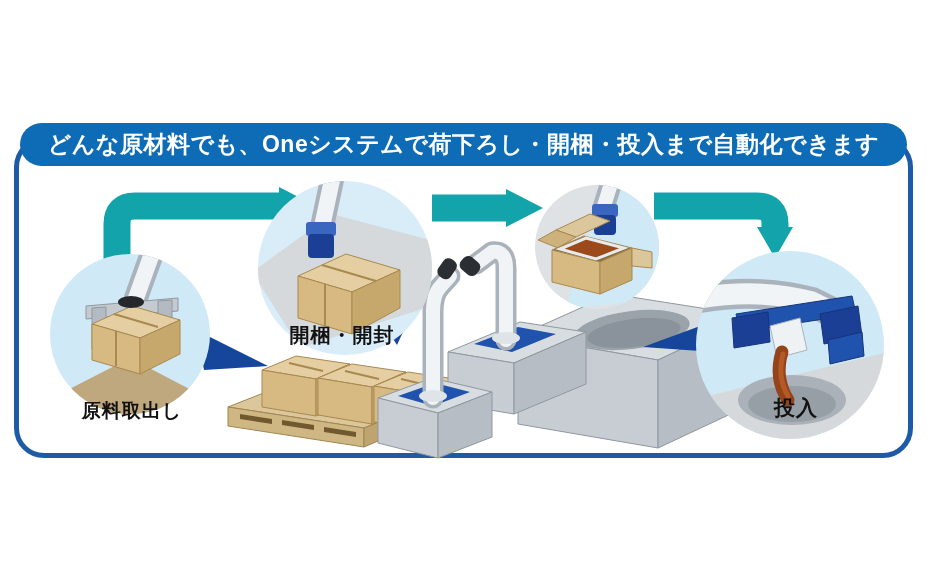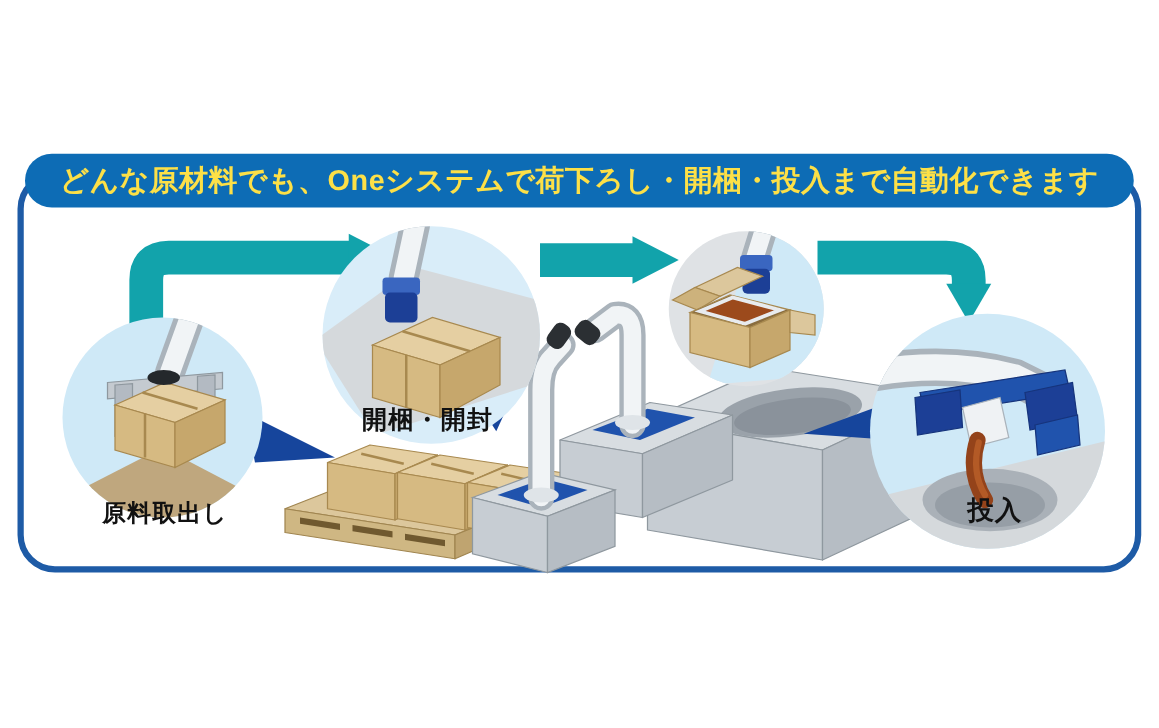--- a/index.html
+++ b/index.html
@@ -2,21 +2,21 @@
 <html><head>
 <meta charset="utf-8">
 <style>
   html,body{margin:0;padding:0;background:#ffffff;}
   .canvas{position:relative;width:927px;height:582px;background:#ffffff;overflow:hidden;
           font-family:"Liberation Sans","DejaVu Sans",sans-serif;}
   .frame{position:absolute;left:14px;top:137px;right:14px;bottom:124px;
          border:5px solid #1e5ba6;border-radius:30px;background:transparent;}
   .scene{position:absolute;left:0;top:0;width:927px;height:582px;}
   .banner-wrap{position:absolute;left:0;top:123px;width:927px;text-align:center;}
-  .banner{display:inline-block;background:#0d6cb5;color:#fde047;font-weight:bold;
+  .banner{display:inline-block;background:#0d6cb5;color:#ffffff;font-weight:bold;
           font-size:23px;line-height:1;padding:10px 28px;border-radius:24px;
           white-space:nowrap;letter-spacing:0.5px;}
   .step-label{position:absolute;font-weight:bold;color:#111111;white-space:nowrap;
               transform:translateX(-50%);letter-spacing:1px;}
   #label-unload{left:132px;top:398px;font-size:19px;}
   #label-unpack{left:342px;top:322px;font-size:20px;}
   #label-feed{left:796px;top:394px;font-size:21px;}
 </style>
 </head>
 <body>

